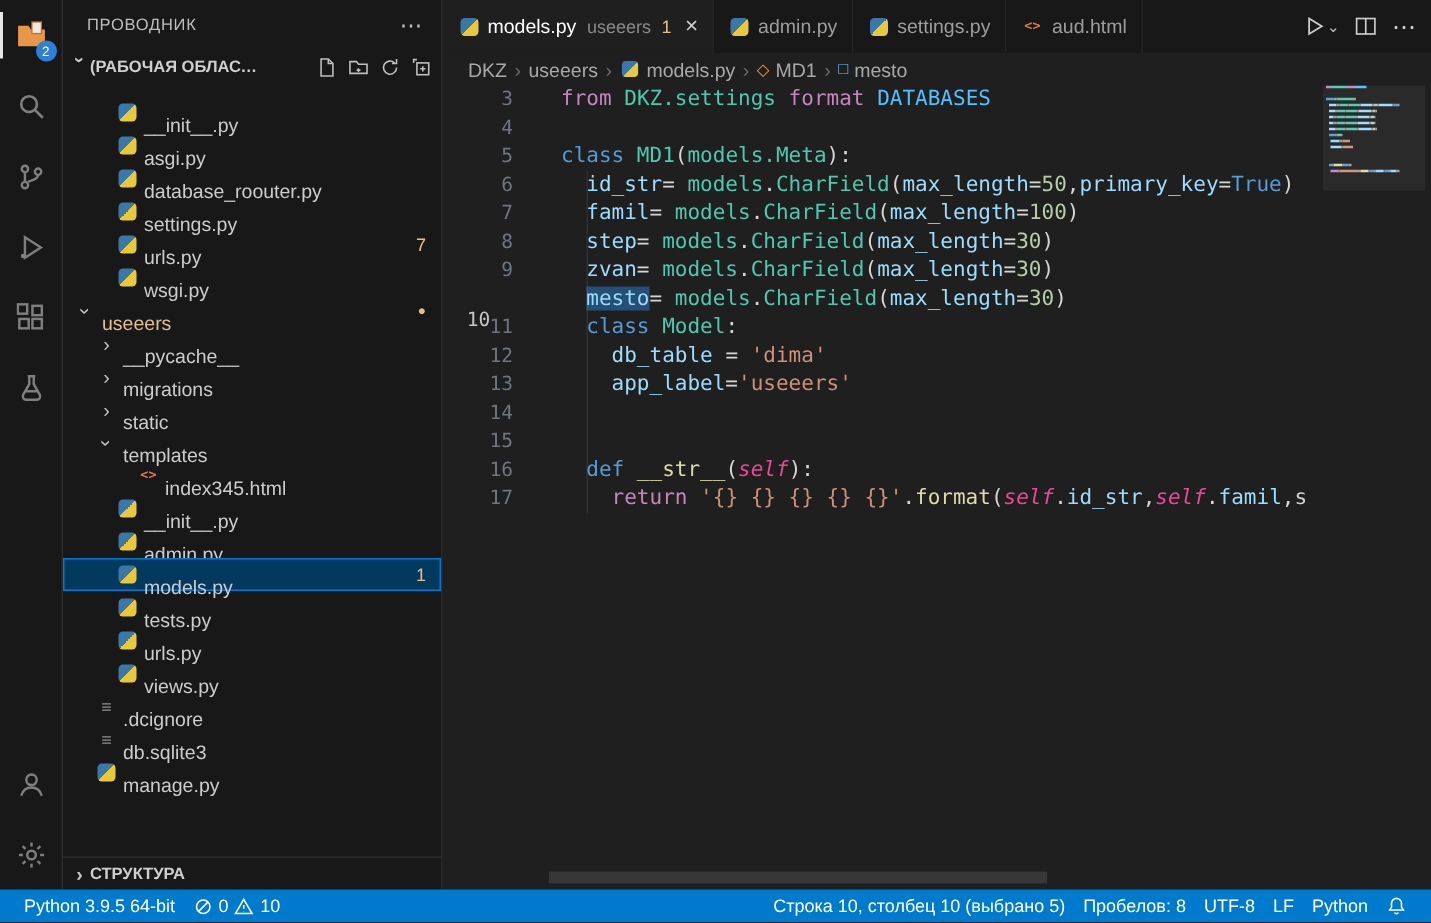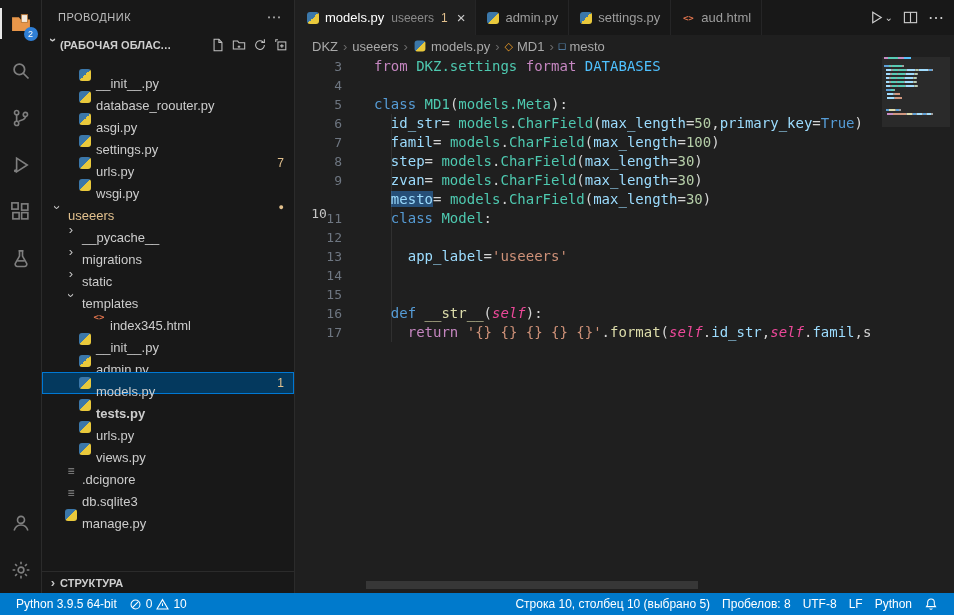--- a/index.html
+++ b/index.html
@@ -186,26 +186,26 @@
     <div class="tree">
       <div class="clip-row"></div>
     <div class="trow" style="padding-left: 22px;">
           <span class="chev sp"></span>
           <span class="ficon python"></span>
           <span class="tlabel">__init__.py</span>
         </div>
         <div class="trow" style="padding-left: 22px;">
           <span class="chev sp"></span>
           <span class="ficon python"></span>
+          <span class="tlabel">asgi.py</span>
+        </div>
+        <div class="trow" style="padding-left: 22px;">
+          <span class="chev sp"></span>
+          <span class="ficon python"></span>
           <span class="tlabel">database_roouter.py</span>
-        </div>
-        <div class="trow" style="padding-left: 22px;">
-          <span class="chev sp"></span>
-          <span class="ficon python"></span>
-          <span class="tlabel">asgi.py</span>
         </div>
         <div class="trow" style="padding-left: 22px;">
           <span class="chev sp"></span>
           <span class="ficon python"></span>
           <span class="tlabel">settings.py</span>
         </div>
         <div class="trow" style="padding-left: 22px;">
           <span class="chev sp"></span>
           <span class="ficon python"></span>
           <span class="tlabel">urls.py</span>
@@ -251,21 +251,21 @@
           <span class="chev sp"></span>
           <span class="ficon python"></span>
           <span class="tlabel">admin.py</span>
         </div>
         <div class="trow sel" style="padding-left: 22px;">
           <span class="chev sp"></span>
           <span class="ficon python"></span>
           <span class="tlabel">models.py</span>
           <span class="tbadge">1</span>
         </div>
-        <div class="trow" style="padding-left: 22px; font-weight: bold;">
+        <div class="trow" style="padding-left: 22px;">
           <span class="chev sp"></span>
           <span class="ficon python"></span>
           <span class="tlabel">tests.py</span>
         </div>
         <div class="trow" style="padding-left: 22px;">
           <span class="chev sp"></span>
           <span class="ficon python"></span>
           <span class="tlabel">urls.py</span>
         </div>
         <div class="trow" style="padding-left: 22px;">
@@ -363,21 +363,21 @@
       <div id="lines">
           <div class="code-line"><span class="lnum">3</span><span class="lcode"><span class="c-ctrl">from </span><span class="c-cls">DKZ.settings</span><span class="c-ctrl"> format </span><span class="c-const">DATABASES</span></span></div>
           <div class="code-line"><span class="lnum">4</span><span class="lcode"></span></div>
           <div class="code-line"><span class="lnum">5</span><span class="lcode"><span class="c-kw">class </span><span class="c-cls">MD1</span><span class="c-pln">(</span><span class="c-cls">models.Meta</span><span class="c-pln">):</span></span></div>
           <div class="code-line"><span class="lnum">6</span><span class="lcode"><span class="c-pln">  </span><span class="c-var">id_str</span><span class="c-pln">= </span><span class="c-cls">models</span><span class="c-pln">.</span><span class="c-cls">CharField</span><span class="c-pln">(</span><span class="c-var">max_length</span><span class="c-pln">=</span><span class="c-num">50</span><span class="c-pln">,</span><span class="c-var">primary_key</span><span class="c-pln">=</span><span class="c-kw">True</span><span class="c-pln">)</span></span></div>
           <div class="code-line"><span class="lnum">7</span><span class="lcode"><span class="c-pln">  </span><span class="c-var">famil</span><span class="c-pln">= </span><span class="c-cls">models</span><span class="c-pln">.</span><span class="c-cls">CharField</span><span class="c-pln">(</span><span class="c-var">max_length</span><span class="c-pln">=</span><span class="c-num">100</span><span class="c-pln">)</span></span></div>
           <div class="code-line"><span class="lnum">8</span><span class="lcode"><span class="c-pln">  </span><span class="c-var">step</span><span class="c-pln">= </span><span class="c-cls">models</span><span class="c-pln">.</span><span class="c-cls">CharField</span><span class="c-pln">(</span><span class="c-var">max_length</span><span class="c-pln">=</span><span class="c-num">30</span><span class="c-pln">)</span></span></div>
           <div class="code-line"><span class="lnum">9</span><span class="lcode"><span class="c-pln">  </span><span class="c-var">zvan</span><span class="c-pln">= </span><span class="c-cls">models</span><span class="c-pln">.</span><span class="c-cls">CharField</span><span class="c-pln">(</span><span class="c-var">max_length</span><span class="c-pln">=</span><span class="c-num">30</span><span class="c-pln">)</span></span></div>
           <div class="code-line"><span class="lnum act">10</span><span class="lcode"><span class="c-pln">  </span><span class="c-var sel-word">mesto</span><span class="c-pln">= </span><span class="c-cls">models</span><span class="c-pln">.</span><span class="c-cls">CharField</span><span class="c-pln">(</span><span class="c-var">max_length</span><span class="c-pln">=</span><span class="c-num">30</span><span class="c-pln">)</span></span></div>
           <div class="code-line"><span class="lnum">11</span><span class="lcode"><span class="c-pln">  </span><span class="c-kw">class </span><span class="c-cls">Model</span><span class="c-pln">:</span></span></div>
-          <div class="code-line"><span class="lnum">12</span></div>
+          <div class="code-line"><span class="lnum">12</span><span class="lcode"><span class="c-pln">    </span><span class="c-var">db_table</span><span class="c-pln"> = </span><span class="c-str">'dima'</span></span></div>
           <div class="code-line"><span class="lnum">13</span><span class="lcode"><span class="c-pln">    </span><span class="c-var">app_label</span><span class="c-pln">=</span><span class="c-str">'useeers'</span></span></div>
           <div class="code-line"><span class="lnum">14</span><span class="lcode"></span></div>
           <div class="code-line"><span class="lnum">15</span><span class="lcode"></span></div>
           <div class="code-line"><span class="lnum">16</span><span class="lcode"><span class="c-pln">  </span><span class="c-kw">def </span><span class="c-fn">__str__</span><span class="c-pln">(</span><span class="c-self">self</span><span class="c-pln">):</span></span></div>
           <div class="code-line"><span class="lnum">17</span><span class="lcode"><span class="c-pln">    </span><span class="c-ctrl">return </span><span class="c-str">'{} {} {} {} {}'</span><span class="c-pln">.</span><span class="c-fn">format</span><span class="c-pln">(</span><span class="c-self">self</span><span class="c-pln">.</span><span class="c-var">id_str</span><span class="c-pln">,</span><span class="c-self">self</span><span class="c-pln">.</span><span class="c-var">famil</span><span class="c-pln">,s</span></span></div>
         </div>
     </div>
     <div class="minimap">
       <div class="mm-slider"></div>
       <div id="mmc">

